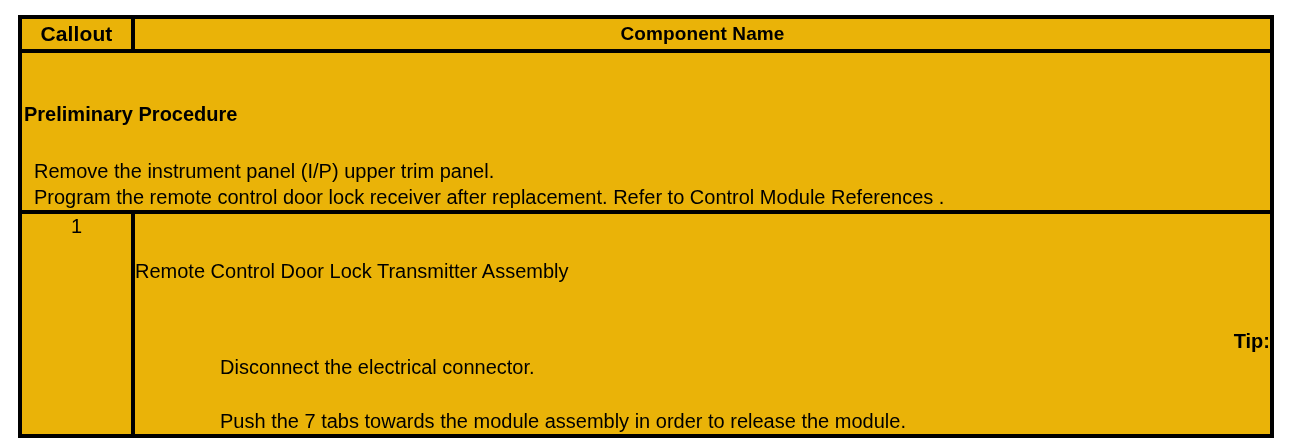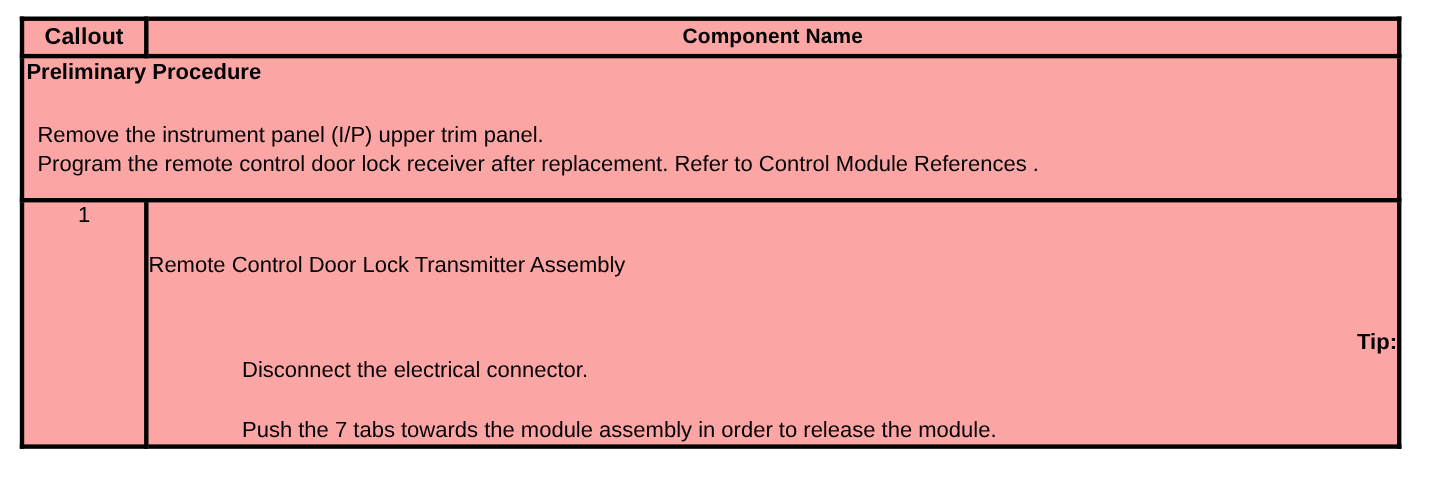--- a/index.html
+++ b/index.html
@@ -30,21 +30,21 @@
     width: 1252px;
     border-collapse: collapse;
     table-layout: fixed;
     background: #ffffff;
   }
 
   .proc-table td {
     border: 4px solid #000000;
     padding: 0;
     vertical-align: top;
-    background: #fca5a5;
+    background: #eab308;
   }
 
   col.c-callout { width: 113px; }
   col.c-name    { width: 1139px; }
 
   
   .row-head td {
     height: 30px;
     vertical-align: middle;
   }
@@ -68,20 +68,21 @@
     height: 127px;
   }
   .prelim-body {
     padding: 6px 8px 4px 113px;
   }
   .prelim-title {
     font-weight: bold;
     font-size: 20px;
     line-height: 26px;
     padding-left: 2px;
+    margin-top: 48px;
   }
   .prelim-gap {
     height: 31px;
   }
   .prelim-line {
     font-size: 20px;
     line-height: 26px;
     padding-left: 12px;
     white-space: nowrap;
   }

